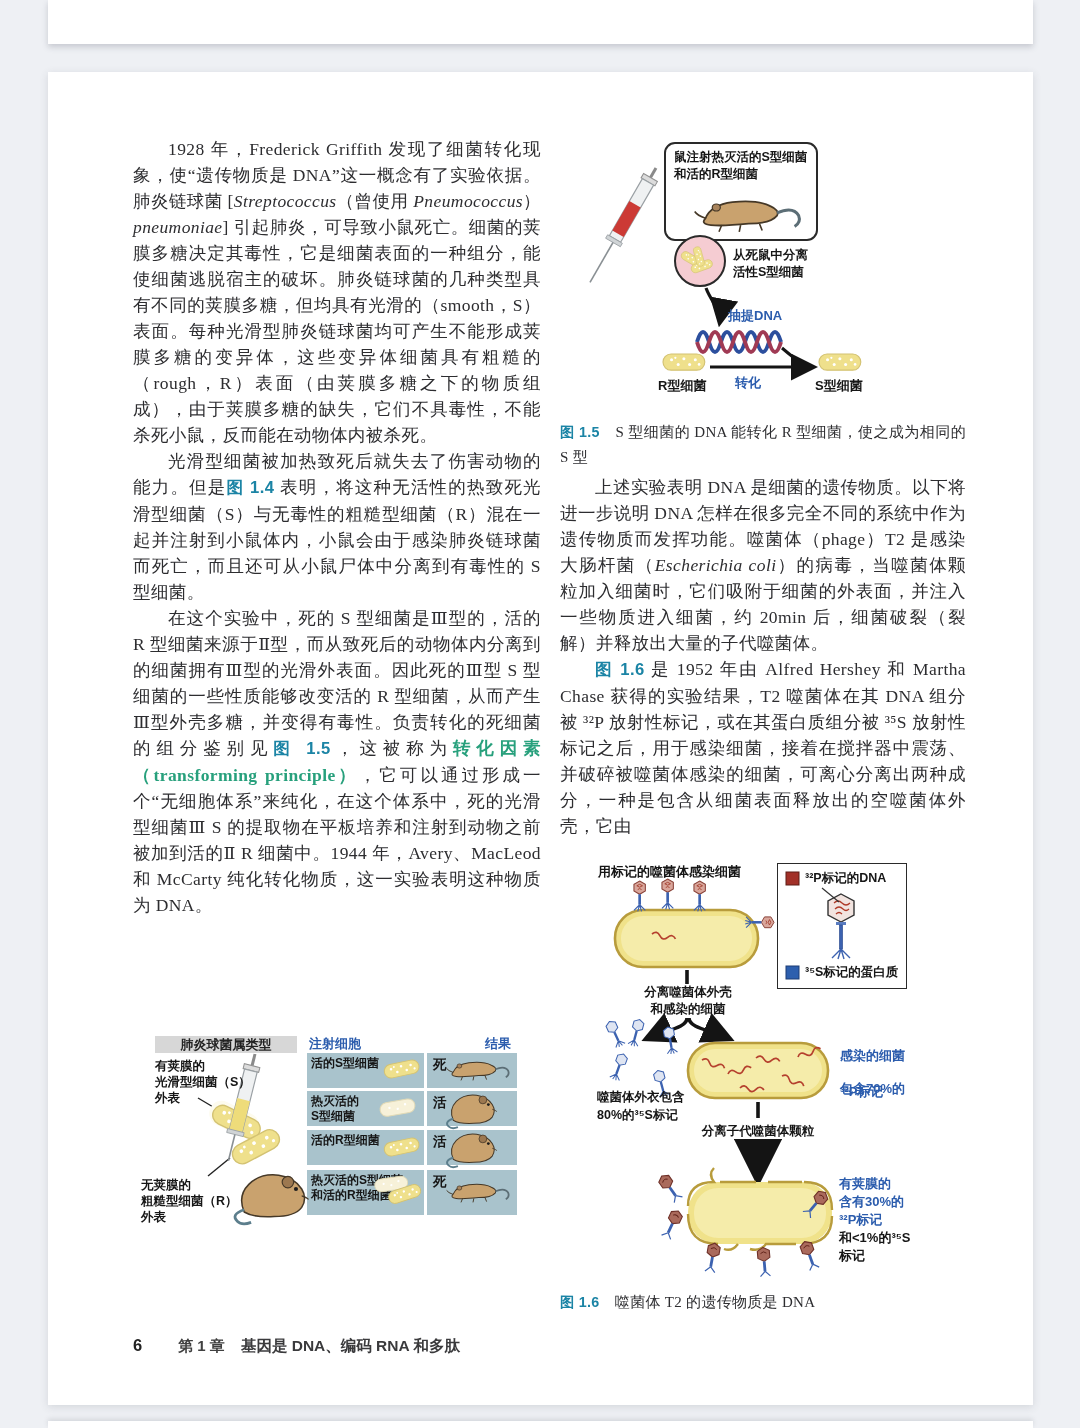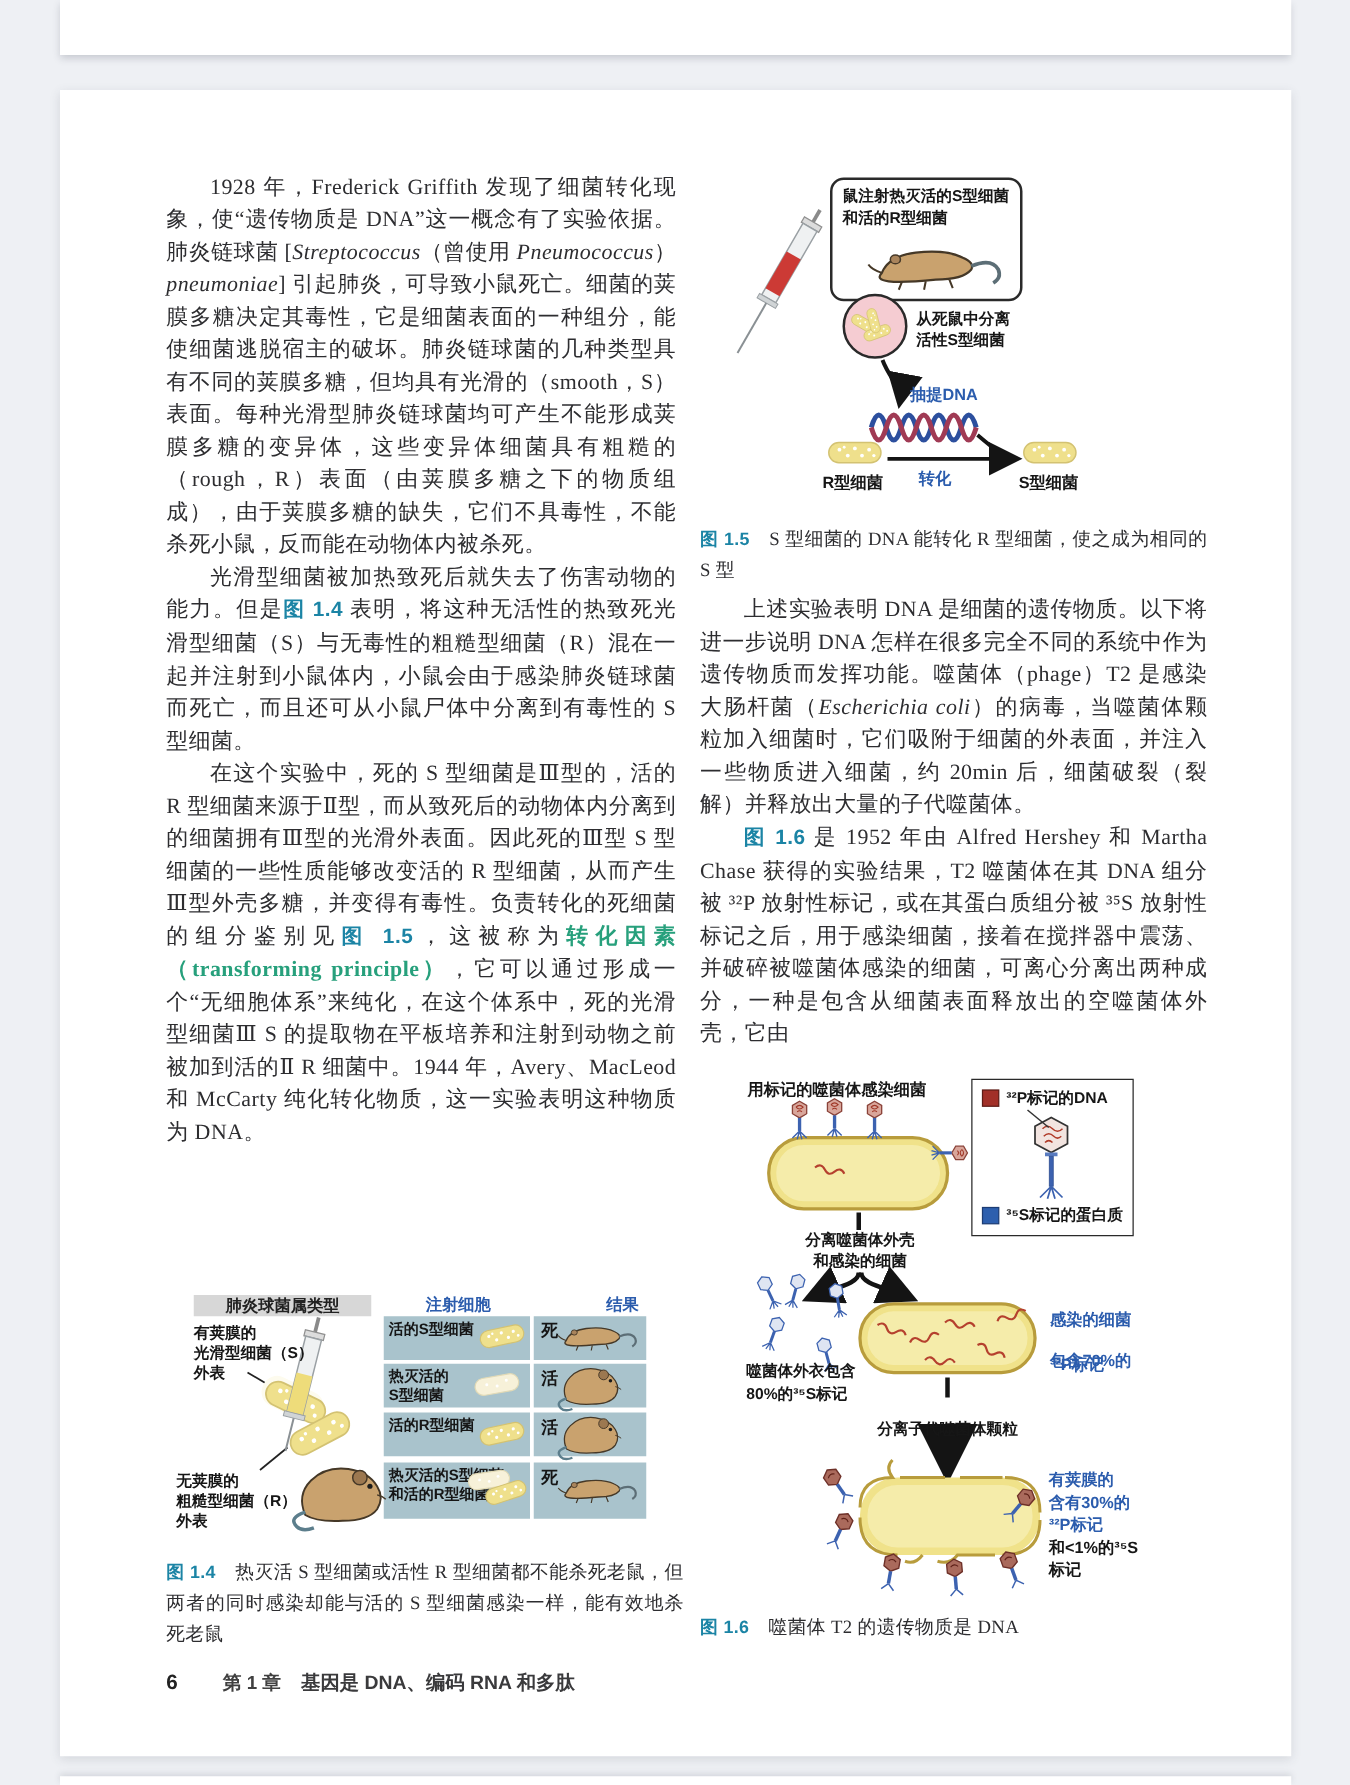--- a/index.html
+++ b/index.html
@@ -106,21 +106,21 @@
   </svg>
 
   <div class="col" style="left:85px;top:64px">
     <p class="body"><span>1928 年，Frederick Griffith 发现了细菌转化现象，使“遗传物质是 DNA”这一概念有了实验依据。肺炎链球菌 [</span><span class="seg-i">Streptococcus</span><span>（曾使用 </span><span class="seg-i">Pneumococcus</span><span>）</span><span class="seg-i">pneumoniae</span><span>] 引起肺炎，可导致小鼠死亡。细菌的荚膜多糖决定其毒性，它是细菌表面的一种组分，能使细菌逃脱宿主的破坏。肺炎链球菌的几种类型具有不同的荚膜多糖，但均具有光滑的（smooth，S）表面。每种光滑型肺炎链球菌均可产生不能形成荚膜多糖的变异体，这些变异体细菌具有粗糙的（rough，R）表面（由荚膜多糖之下的物质组成），由于荚膜多糖的缺失，它们不具毒性，不能杀死小鼠，反而能在动物体内被杀死。</span></p>
     <p class="body"><span>光滑型细菌被加热致死后就失去了伤害动物的能力。但是</span><span class="seg-ref">图 1.4</span><span> 表明，将这种无活性的热致死光滑型细菌（S）与无毒性的粗糙型细菌（R）混在一起并注射到小鼠体内，小鼠会由于感染肺炎链球菌而死亡，而且还可从小鼠尸体中分离到有毒性的 S 型细菌。</span></p>
     <p class="body"><span>在这个实验中，死的 S 型细菌是Ⅲ型的，活的 R 型细菌来源于Ⅱ型，而从致死后的动物体内分离到的细菌拥有Ⅲ型的光滑外表面。因此死的Ⅲ型 S 型细菌的一些性质能够改变活的 R 型细菌，从而产生Ⅲ型外壳多糖，并变得有毒性。负责转化的死细菌的组分鉴别见</span><span class="seg-ref">图 1.5</span><span>，这被称为</span><span class="seg-term">转化因素（transforming principle）</span><span>，它可以通过形成一个“无细胞体系”来纯化，在这个体系中，死的光滑型细菌Ⅲ S 的提取物在平板培养和注射到动物之前被加到活的Ⅱ R 细菌中。1944 年，Avery、MacLeod 和 McCarty 纯化转化物质，这一实验表明这种物质为 DNA。</span></p>
   </div>
 
   <div class="fig" style="left:85px;top:956px;width:412px;height:214px">
     <div class="grayhdr" style="left:22px;top:8px;width:142px;height:17px">肺炎球菌属类型</div>
-    <div class="flabel blue big" style="left:176px;top:8px;width:115px;text-align:center">注射细胞</div>
+    <div class="flabel blue big" style="left:176px;top:8px;width:115px;">注射细胞</div>
     <div class="flabel blue big" style="left:290px;top:8px;width:88px;text-align:right">结果</div>
 
     <div class="flabel" style="left:22px;top:31px">有荚膜的</div>
     <div class="flabel" style="left:22px;top:47px">光滑型细菌（S）</div>
     <div class="flabel" style="left:22px;top:63px">外表</div>
     <div class="flabel" style="left:8px;top:150px">无荚膜的</div>
     <div class="flabel" style="left:8px;top:166px">粗糙型细菌（R）</div>
     <div class="flabel" style="left:8px;top:182px">外表</div>
 
     <div class="f4cell" style="left:174px;top:25px;width:117px;height:35px">
@@ -179,21 +179,20 @@
       <use href="#capsc" transform="translate(241,152) rotate(-8) scale(0.75)"></use>
       <use href="#caps" transform="translate(254,165) rotate(-18) scale(0.75)"></use>
 
       <use href="#mdead" transform="translate(312,30) scale(0.8)"></use>
       <use href="#malive" transform="translate(314,61) scale(0.78)"></use>
       <use href="#malive" transform="translate(314,100) scale(0.78)"></use>
       <use href="#mdead" transform="translate(312,152) scale(0.8)"></use>
     </svg>
   </div>
 
-  <div class="caption" style="left:85px;top:1174px;width:414px"><span class="seg-ref">图 1.4</span><span>　热灭活 S 型细菌或活性 R 型细菌都不能杀死老鼠，但两者的同时感染却能与活的 S 型细菌感染一样，能有效地杀死老鼠</span></div>
 
   <div class="fig" style="left:512px;top:66px;width:406px;height:280px">
     <svg width="406" height="280" viewBox="0 0 406 280">
       <rect x="105" y="5" width="152" height="97" rx="10" fill="#fff" stroke="#2a2a2a" stroke-width="2"></rect>
       <use href="#mdead" transform="translate(132,56) scale(1.35)"></use>
 
       <g transform="translate(96,30) rotate(30)">
         <line x1="0" y1="0" x2="0" y2="11" stroke="#8a8a8a" stroke-width="3"></line>
         <rect x="-8" y="11" width="16" height="5" fill="#dcdcdc" stroke="#909090"></rect>
         <rect x="-6.5" y="16" width="13" height="66" fill="#eff1f2" stroke="#9aa0a4" stroke-width="1.2"></rect>
@@ -309,21 +308,21 @@
     <div class="flabel big" style="left:38px;top:12px">用标记的噬菌体感染细菌</div>
     <div class="flabel" style="left:245px;top:19px">³²P标记的DNA</div>
     <div class="flabel" style="left:245px;top:113px">³⁵S标记的蛋白质</div>
     <div class="flabel center" style="left:53px;top:133px;width:150px">分离噬菌体外壳</div>
     <div class="flabel center" style="left:53px;top:150px;width:150px">和感染的细菌</div>
     <div class="flabel" style="left:37px;top:238px">噬菌体外衣包含</div>
     <div class="flabel" style="left:37px;top:256px">80%的³⁵S标记</div>
     <div class="flabel blue big" style="left:280px;top:196px">感染的细菌</div>
     <div class="flabel blue big" style="left:280px;top:229px">包含70%的</div>
     <div class="flabel blue big" style="left:280px;top:232px">³²P标记</div>
-    <div class="flabel center" style="left:93px;top:284px;width:210px">分离子代噬菌体颗粒</div>
+    <div class="flabel center" style="left:93px;top:272px;width:210px">分离子代噬菌体颗粒</div>
     <div class="flabel blue big" style="left:279px;top:324px">有荚膜的</div>
     <div class="flabel blue big" style="left:279px;top:342px">含有30%的</div>
     <div class="flabel blue big" style="left:279px;top:360px">³²P标记</div>
     <div class="flabel big" style="left:279px;top:378px">和&lt;1%的³⁵S</div>
     <div class="flabel big" style="left:279px;top:396px">标记</div>
   </div>
 
   <div class="caption" style="left:512px;top:1218px;width:406px"><span class="seg-ref">图 1.6</span><span>　噬菌体 T2 的遗传物质是 DNA</span></div>
 
   <div class="footer">

